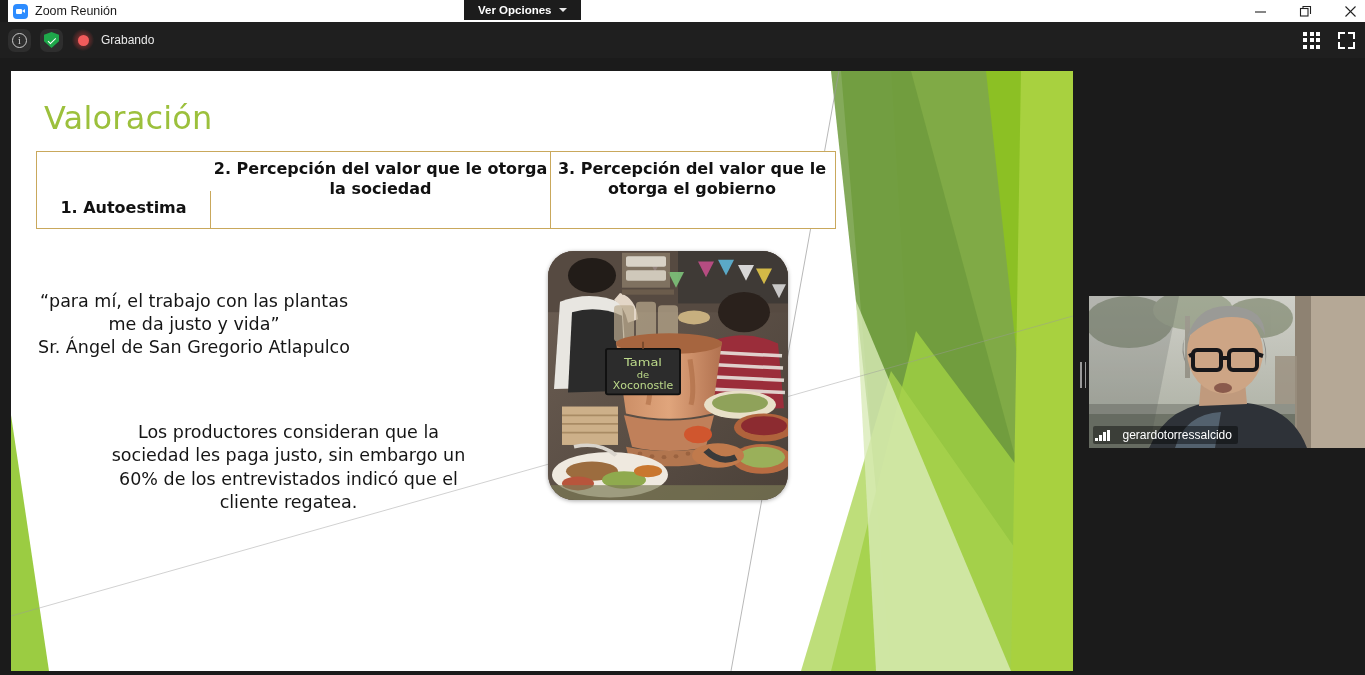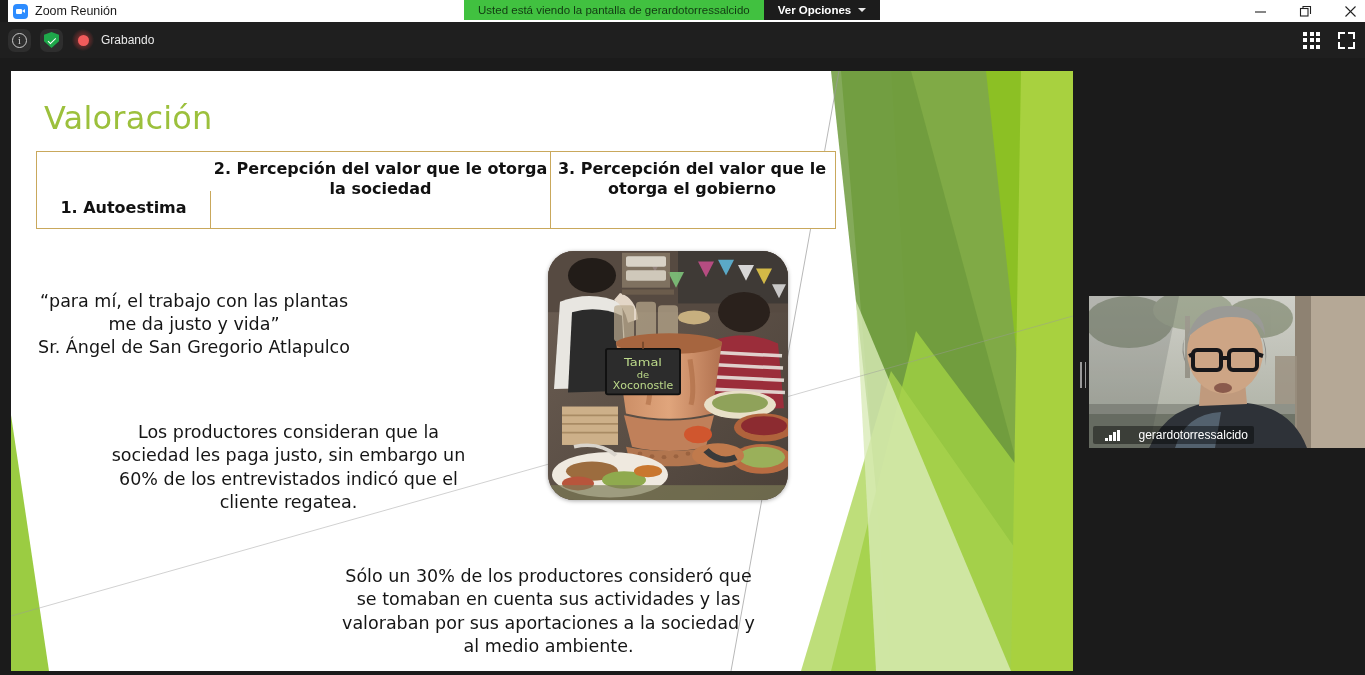--- a/index.html
+++ b/index.html
@@ -161,21 +161,21 @@
   .handle i { width: 1.5px; height: 26px; background: #9a9a9a; display: block; }
 
   
   .tile {
     position: absolute; left: 1089px; top: 296px; width: 276px; height: 152px;
     overflow: hidden; background: #4a4f46;
   }
   .tile svg { display: block; width: 100%; height: 100%; }
   .tile-name {
     position: absolute; left: 4px; bottom: 4px; height: 18px;
-    display: flex; align-items: center; gap: 19px; padding: 0 6px 0 12px;
+    display: flex; align-items: center; gap: 13px; padding: 0 6px 0 2px;
     background: rgba(0,0,0,.42); border-radius: 2px;
   }
   .bars { display: flex; align-items: flex-end; gap: 1.5px; height: 11px; }
   .bars i { width: 2.5px; background: #fff; display: block; }
   .bars i:nth-child(1) { height: 3px; }
   .bars i:nth-child(2) { height: 6px; }
   .bars i:nth-child(3) { height: 9px; }
   .bars i:nth-child(4) { height: 11px; }
   .tile-name span { color: #fff; font-size: 12px; white-space: nowrap; }
 </style>
@@ -184,21 +184,20 @@
 
 <div id="root">
 
   <div class="titlebar">
     <div class="tb-left">
       <div class="zoom-logo"></div>
       <div class="tb-title">Zoom Reunión</div>
     </div>
 
     <div class="share-banner">
-      <div class="share-green">Usted está viendo la pantalla de gerardotorressalcido</div>
       <div class="share-opts">
         <span>Ver Opciones</span>
         <span class="caret-down"></span>
       </div>
     </div>
 
     <div class="win-ctrls">
       <div class="win-btn">
         <svg width="13" height="13" viewBox="0 0 13 13">
             <line x1="1" y1="7" x2="12" y2="7" stroke="#222" stroke-width="1.1"></line>
@@ -284,21 +283,20 @@
     <div class="tbl">
       <div class="tbl-cell c1">1. Autoestima</div>
       <div class="tbl-cell c2">2. Percepción del valor que le otorga la sociedad</div>
       <div class="tbl-cell c3">3. Percepción del valor que le otorga el gobierno</div>
     </div>
 
     <div class="quote">“para mí, el trabajo con las plantas
 me da justo y vida”
 Sr. Ángel de San Gregorio Atlapulco</div>
     <div class="para-a">Los productores consideran que la sociedad les paga justo, sin embargo un 60% de los entrevistados indicó que el cliente regatea.</div>
-    <div class="para-b">Sólo un 30% de los productores consideró que se tomaban en cuenta sus actividades y las valoraban por sus aportaciones a la sociedad y al medio ambiente.</div>
 
     <div class="photo">
       <svg viewBox="0 0 240 285" preserveAspectRatio="none">
         <defs>
           <linearGradient id="bg" x1="0" y1="0" x2="0" y2="1">
             <stop offset="0" stop-color="#4b4churn"></stop>
           </linearGradient>
           <linearGradient id="wall" x1="0" y1="0" x2="1" y2="1">
             <stop offset="0" stop-color="#6d5f54"></stop>
               <stop offset="1" stop-color="#4a4038"></stop>

